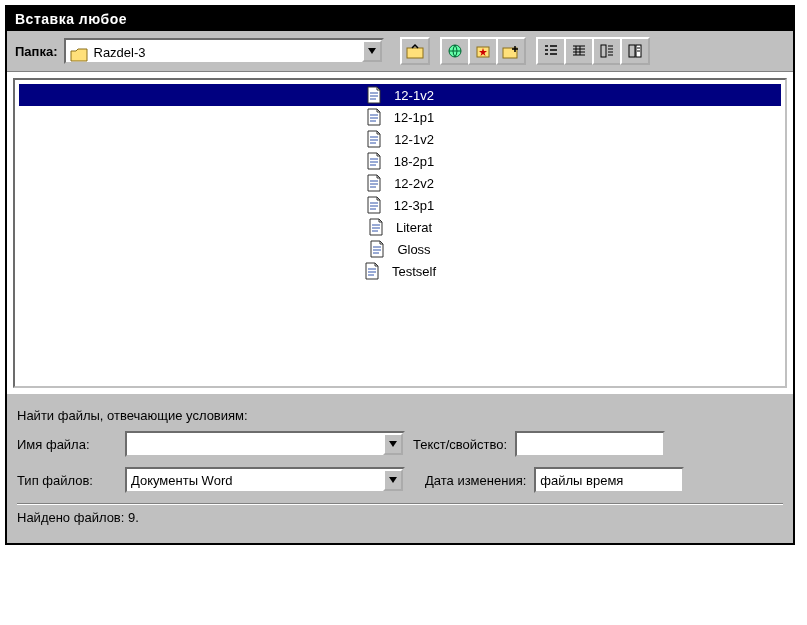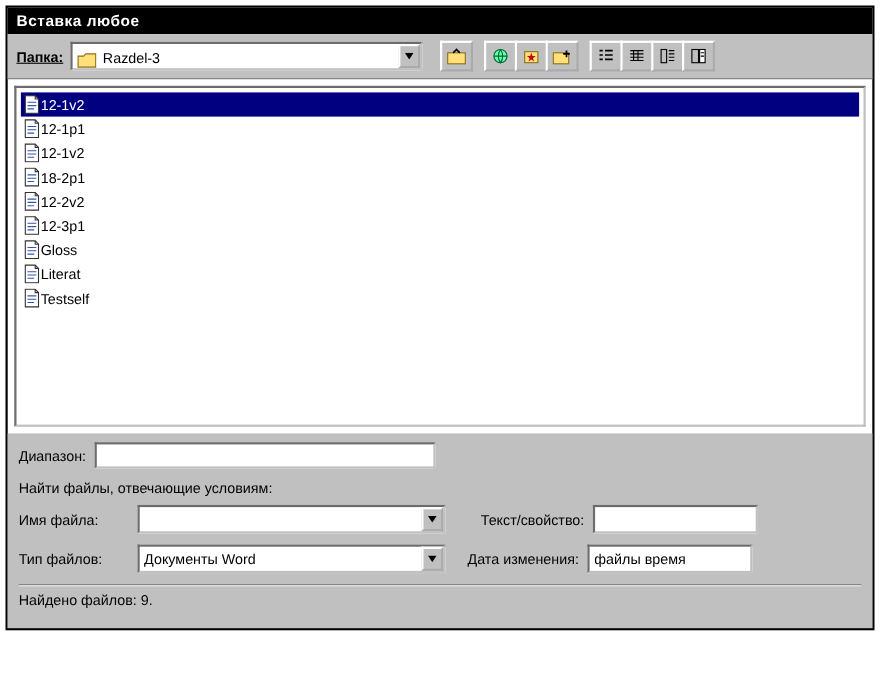--- a/index.html
+++ b/index.html
@@ -28,21 +28,20 @@
 .toolbar {
   background: #c0c0c0;
   padding: 6px 8px;
   display: flex;
   align-items: center;
   gap: 6px;
   border-bottom: 1px solid #808080;
 }
 .toolbar-label {
   font-weight: bold;
-  text-decoration: underline;
   text-decoration-color: #000;
   text-align: center;
 }
 .folder-dropdown {
   display: flex;
   align-items: flex-end;
   background: #fff;
   border: 2px inset #c0c0c0;
   width: 320px;
   height: 26px;
@@ -86,23 +85,24 @@
   background: #fff;
   height: 310px;
   border: 2px inset #c0c0c0;
   margin: 6px;
   padding: 4px;
   overflow: auto;
 }
 .file-item {
   display: flex;
   align-items: center;
-  gap: 0;
+  gap: 12px;
   padding: 2px 2px;
   cursor: pointer;
+  justify-content: center;
 }
 .file-item.selected {
   background: #000080;
   color: #fff;
 }
 .file-item .doc-icon {
   display: inline-flex;
 }
 .lower {
   background: #c0c0c0;
@@ -290,64 +290,60 @@
         <span>12-3p1</span>
       </div>
       <div class="file-item">
         <span class="doc-icon">
           <svg width="16" height="18" viewBox="0 0 16 18">
             <path d="M2 1 H11 L14 4 V17 H2 Z" fill="#fff" stroke="#333"></path>
             <path d="M11 1 V4 H14" fill="none" stroke="#333"></path>
             <path d="M4 7h8M4 10h8M4 13h6" stroke="#35a" stroke-width="1"></path>
           </svg>
         </span>
+        <span>Literat</span>
+      </div>
+      <div class="file-item">
+        <span class="doc-icon">
+          <svg width="16" height="18" viewBox="0 0 16 18">
+            <path d="M2 1 H11 L14 4 V17 H2 Z" fill="#fff" stroke="#333"></path>
+            <path d="M11 1 V4 H14" fill="none" stroke="#333"></path>
+            <path d="M4 7h8M4 10h8M4 13h6" stroke="#35a" stroke-width="1"></path>
+          </svg>
+        </span>
         <span>Gloss</span>
       </div>
       <div class="file-item">
         <span class="doc-icon">
           <svg width="16" height="18" viewBox="0 0 16 18">
             <path d="M2 1 H11 L14 4 V17 H2 Z" fill="#fff" stroke="#333"></path>
             <path d="M11 1 V4 H14" fill="none" stroke="#333"></path>
             <path d="M4 7h8M4 10h8M4 13h6" stroke="#35a" stroke-width="1"></path>
           </svg>
         </span>
-        <span>Literat</span>
-      </div>
-      <div class="file-item">
-        <span class="doc-icon">
-          <svg width="16" height="18" viewBox="0 0 16 18">
-            <path d="M2 1 H11 L14 4 V17 H2 Z" fill="#fff" stroke="#333"></path>
-            <path d="M11 1 V4 H14" fill="none" stroke="#333"></path>
-            <path d="M4 7h8M4 10h8M4 13h6" stroke="#35a" stroke-width="1"></path>
-          </svg>
-        </span>
         <span>Testself</span>
       </div>
     </div>
 
   <div class="lower">
 
-    <div class="form-row">
-      <span class="field-label">Диапазон:</span>
-      <input class="text-input" style="width: 310px;" value="">
-    </div>
 
     <div class="section-label">Найти файлы, отвечающие условиям:</div>
 
     <div class="form-row">
       <span class="field-label" style="width:100px;">Имя файла:</span>
       <div class="combo" style="width:280px;">
         <span class="combo-text"></span>
         <div class="dropdown-arrow">
           <svg width="8" height="6" viewBox="0 0 8 6">
               <path d="M0 0 L8 0 L4 6 Z" fill="#000"></path>
             </svg>
         </div>
       </div>
-      <span class="field-label" style="margin-left:24px;">Текст/свойство:</span>
+      <span class="field-label" style="margin-left:0;">Текст/свойство:</span>
       <div class="combo" style="width:150px;">
         <span class="combo-text"></span>
       </div>
     </div>
 
     <div class="form-row">
       <span class="field-label" style="width:100px;">Тип файлов:</span>
       <div class="combo" style="width:280px;">
         <span class="combo-text">Документы Word</span>
         <div class="dropdown-arrow">

